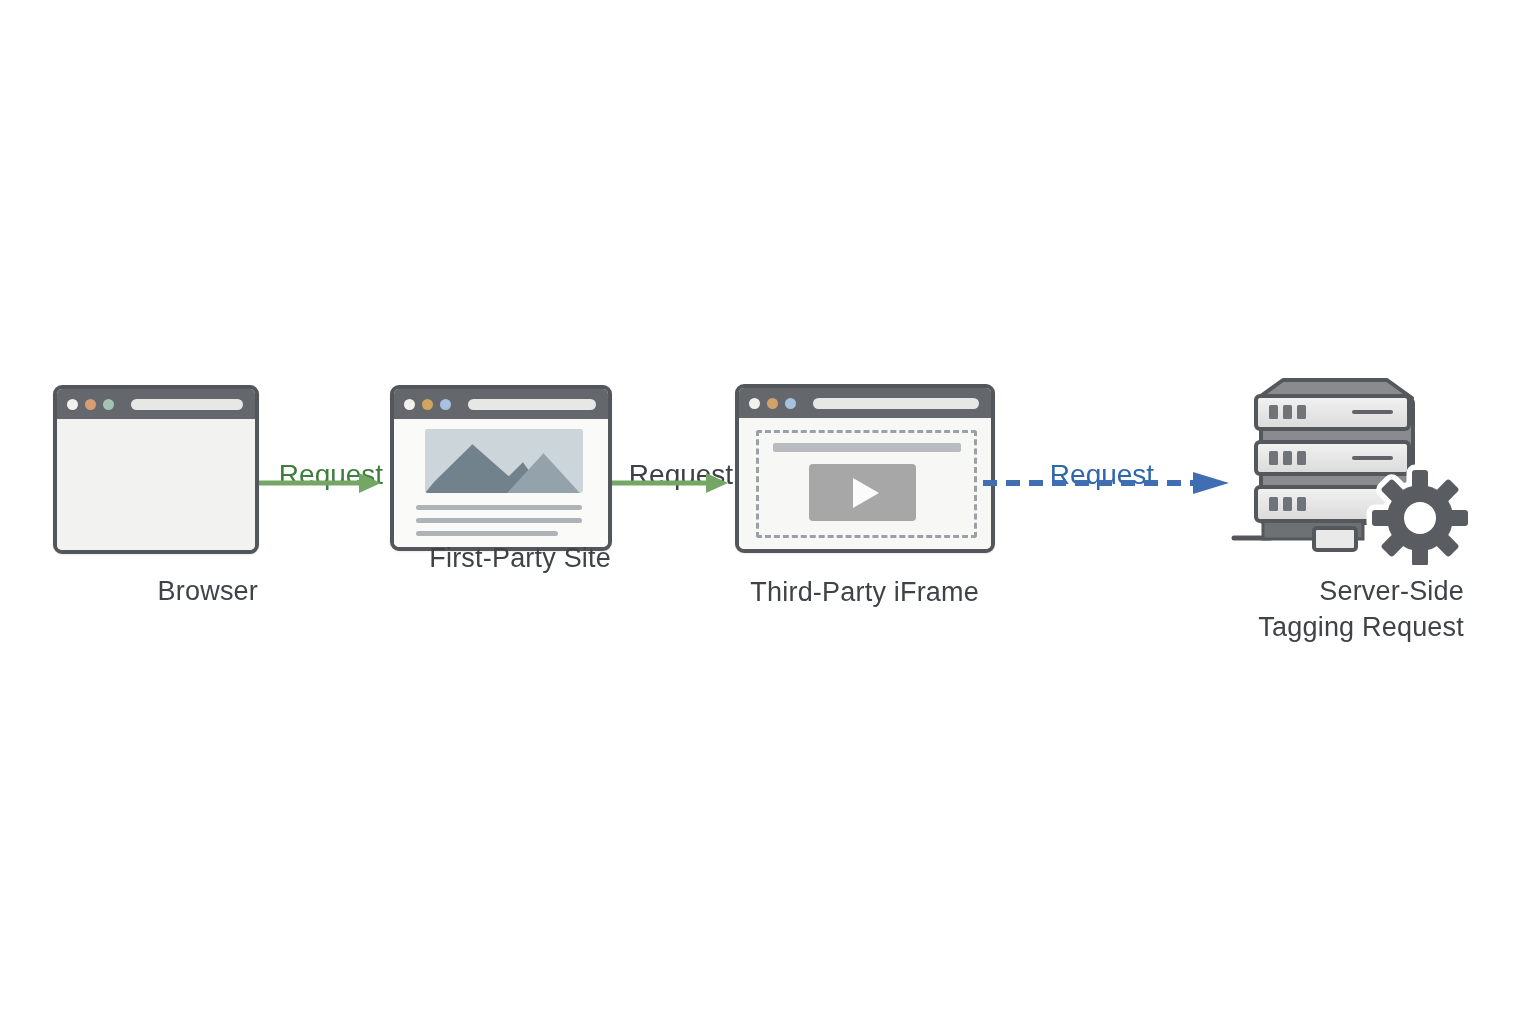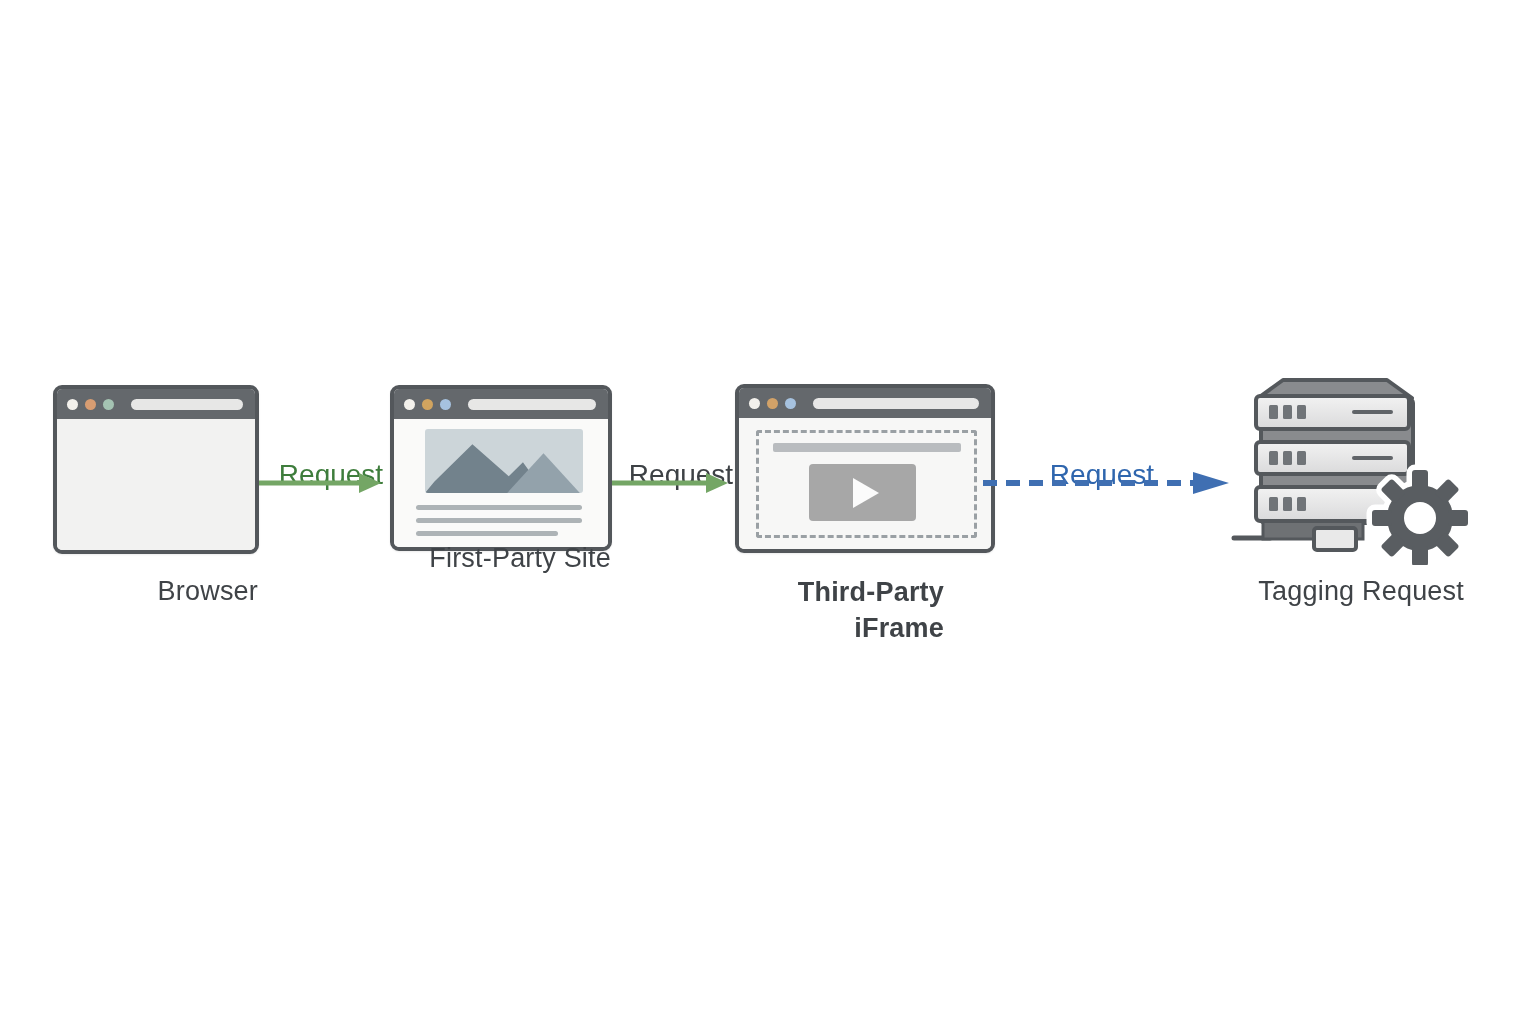--- a/index.html
+++ b/index.html
@@ -140,21 +140,21 @@
   </div>
   <div class="win-body" style="height:131px; background:#f7f7f6;">
     <div class="iframe-box">
       <div class="iframe-bar"></div>
       <div class="video-box">
         <div class="play-tri"></div>
       </div>
     </div>
   </div>
 </div>
-<div class="abs node-label" style="left:704px; top:574px; width:240px;font-weight:bold;">Third-Party iFrame</div>
+<div class="abs node-label" style="left:739px; top:574px; width:240px;">Third-Party iFrame</div>
 
 <div class="abs req-label req-blue" style="left:1042px; top:442px;">Request</div>
 <svg class="abs" style="left:983px; top:468px;" width="250" height="30" viewBox="0 0 250 30">
   <line x1="0" y1="15" x2="212" y2="15" stroke="#3f6fb2" stroke-width="6" stroke-dasharray="14 9"></line>
   <polygon points="210,4 246,15 210,26" fill="#3f6fb2"></polygon>
 </svg>
 
 <svg class="abs" style="left:1230px; top:375px;" width="240" height="190" viewBox="0 0 240 190">
   <defs>
     <linearGradient id="unitGrad" x1="0" y1="0" x2="0" y2="1">
@@ -220,14 +220,15 @@
       <rect x="-8" y="-48" width="16" height="20" rx="3" transform="rotate(180)"></rect>
       <rect x="-8" y="-48" width="16" height="20" rx="3" transform="rotate(225)"></rect>
       <rect x="-8" y="-48" width="16" height="20" rx="3" transform="rotate(270)"></rect>
       <rect x="-8" y="-48" width="16" height="20" rx="3" transform="rotate(315)"></rect>
     </g>
     <circle r="16" fill="#ffffff"></circle>
   </g>
 </svg>
 
 <div class="abs node-label" style="left:1224px; top:573px; width:240px;">
+  <div>Server-Side</div>
   <div>Tagging Request</div>
 </div>
 
 </body></html>

